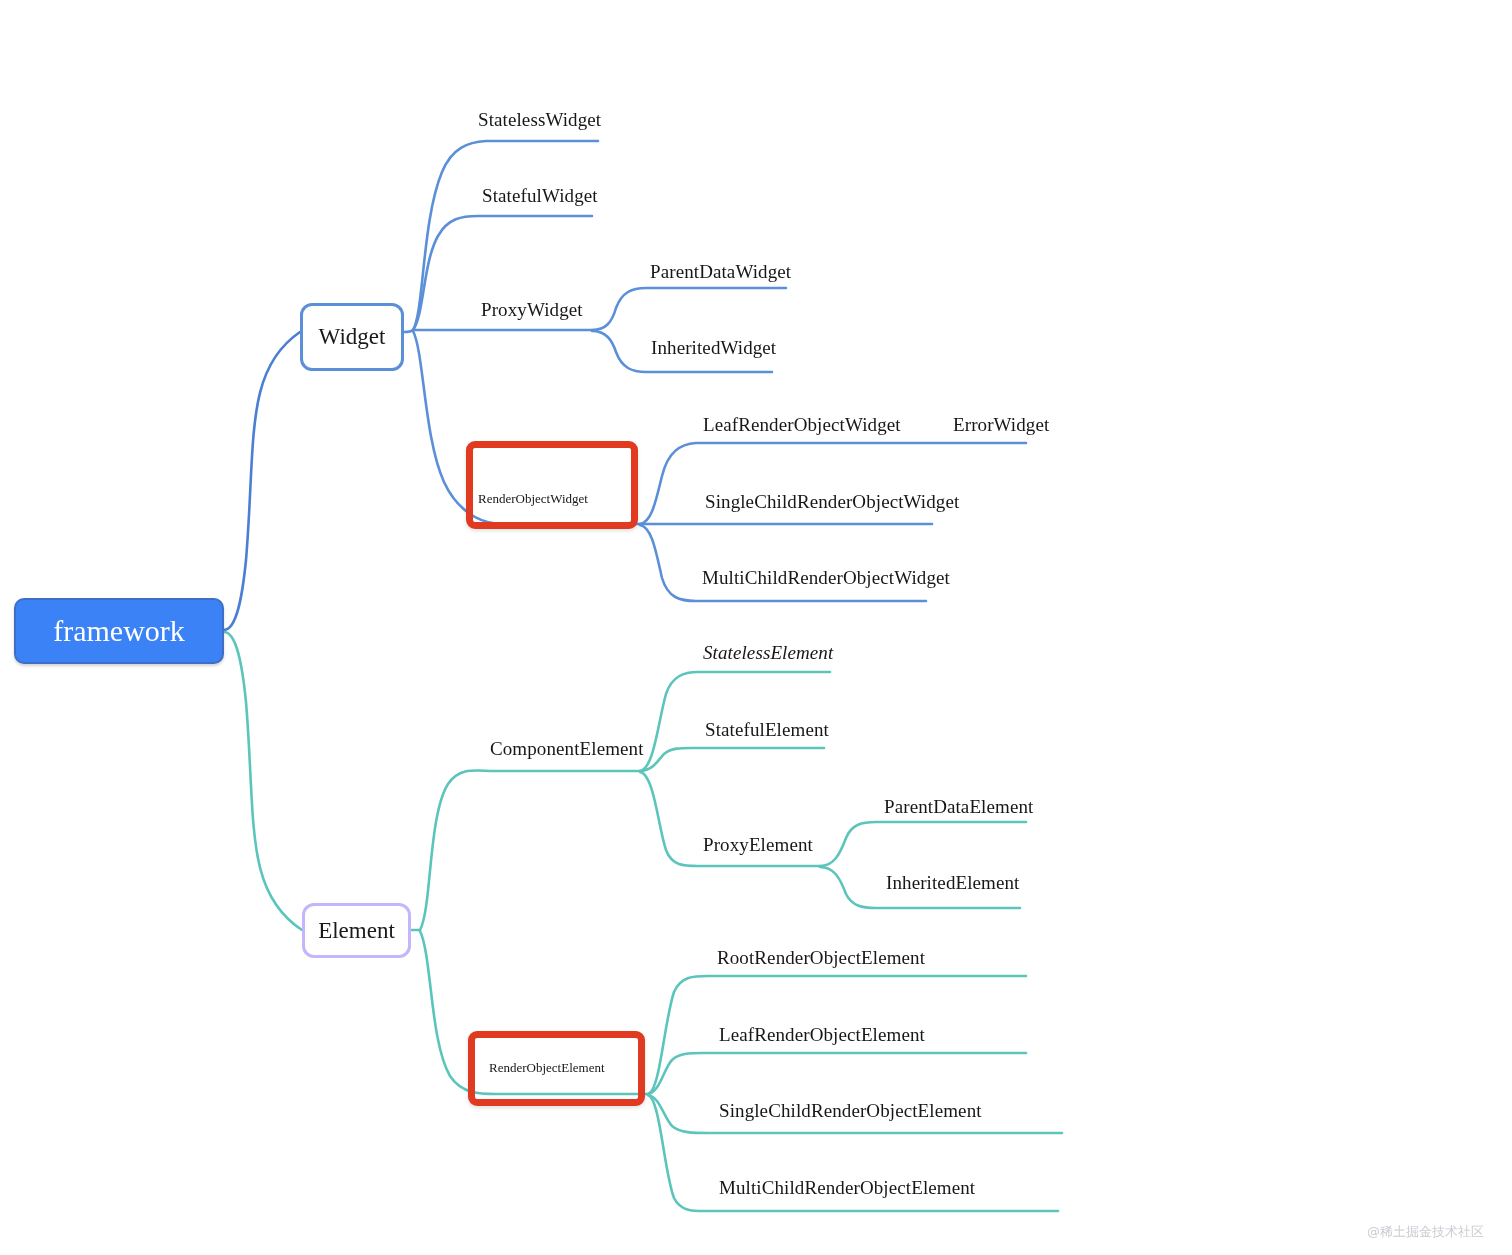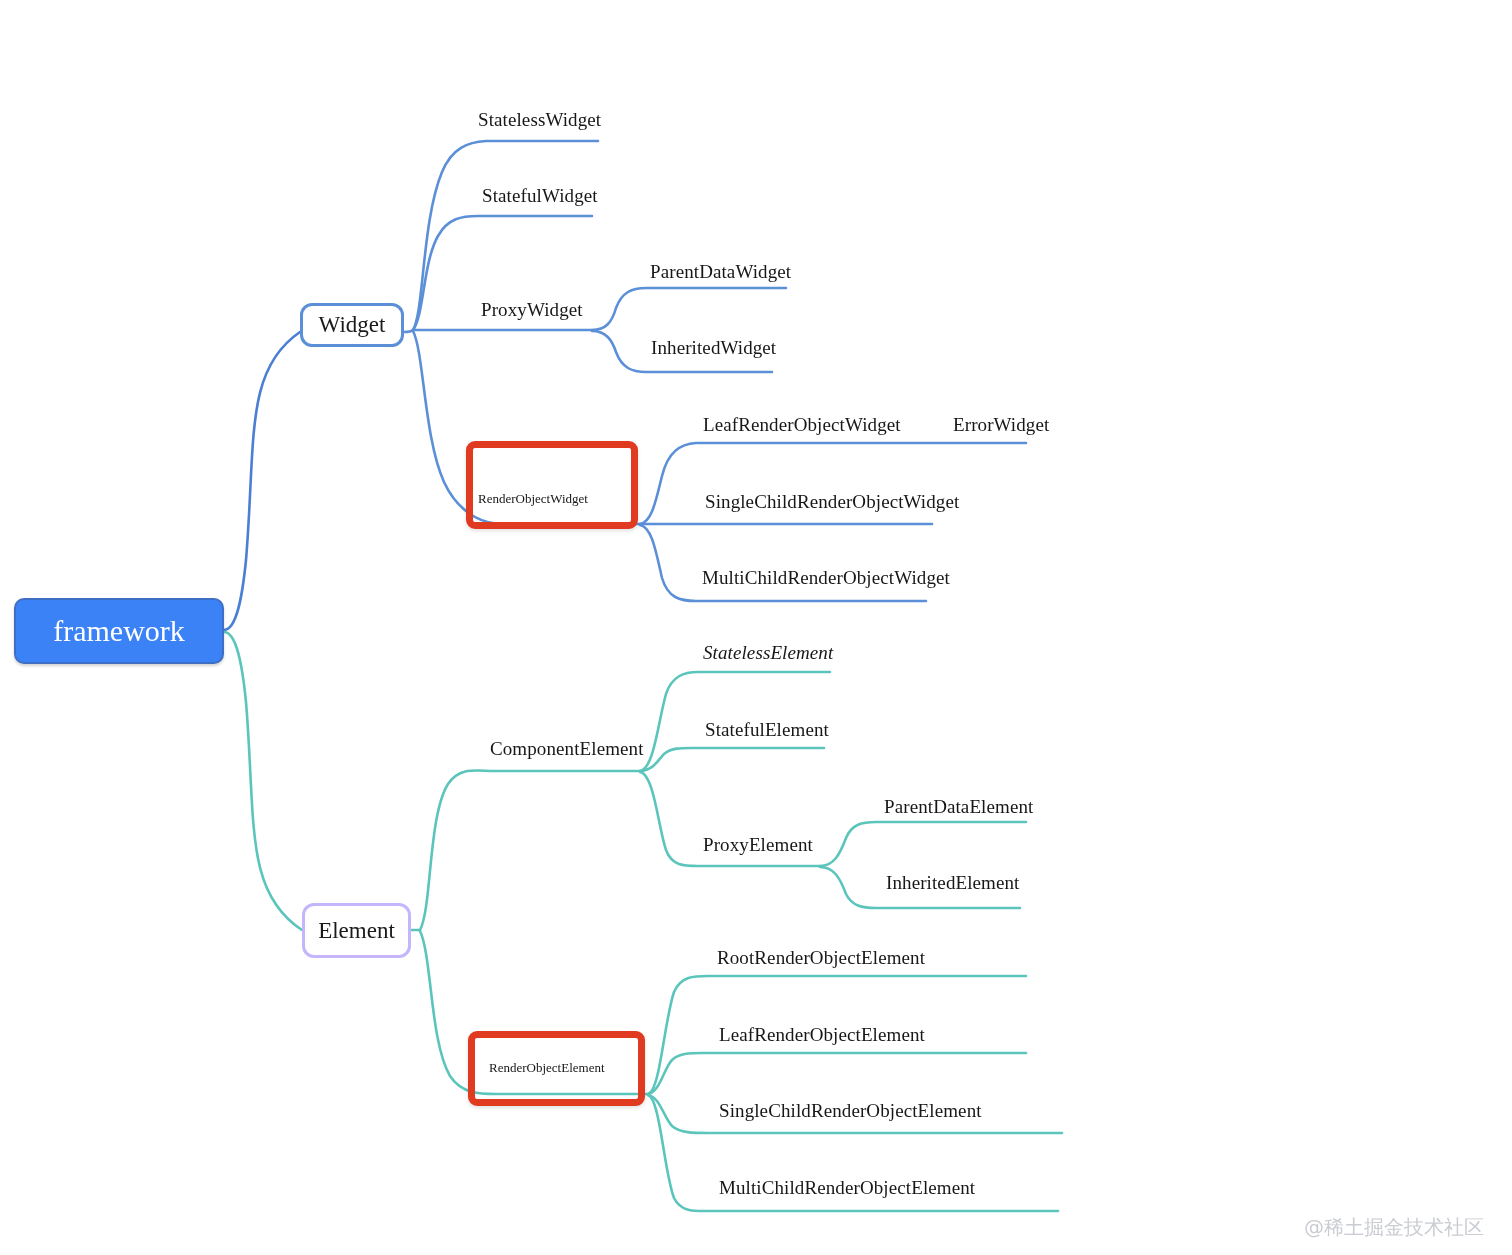--- a/index.html
+++ b/index.html
@@ -69,21 +69,21 @@
     white-space: nowrap;
     color: #171717;
     font-size: 13px;
     z-index: 3;
   }
   .watermark {
     position: absolute;
     right: 28px;
     bottom: 14px;
     color: #c9ccd1;
-    font-size: 20px;
+    font-size: 13px;
     font-family: "DejaVu Sans", sans-serif;
     white-space: nowrap;
   }
 </style>
 </head>
 <body>
 
 <div id="canvas">
 
   <svg id="edges" viewBox="0 0 1512 1255" xmlns="http://www.w3.org/2000/svg">
@@ -127,21 +127,21 @@
       <path stroke="#5BC5BC" d="M 648,1094 C 660,1092 664,1068 672,1060 C 680,1052 694,1053 708,1053 L 1026,1053"></path>
       <path stroke="#5BC5BC" d="M 648,1095 C 660,1097 664,1118 672,1126 C 680,1133 694,1133 708,1133 L 1062,1133"></path>
       <path stroke="#5BC5BC" d="M 648,1095 C 660,1098 664,1172 674,1198 C 681,1212 694,1211 708,1211 L 1058,1211"></path>
     </g>
   </svg>
 
   <div class="node root-node" style="left:14px; top:598px; width:210px; height:66px;">
     <span>framework</span>
   </div>
 
-  <div class="node branch-node widget-node" style="left:300px; top:303px; width:104px; height:44px;">
+  <div class="node branch-node widget-node" style="left:300px; top:303px; width:104px; height:68px;">
     <span>Widget</span>
   </div>
 
   <div class="node branch-node element-node" style="left:302px; top:903px; width:109px; height:55px;">
     <span>Element</span>
   </div>
 
   <div class="leaf-label" style="left:478px; top:109px;">StatelessWidget</div>
 
   <div class="leaf-label" style="left:482px; top:185px;">StatefulWidget</div>

